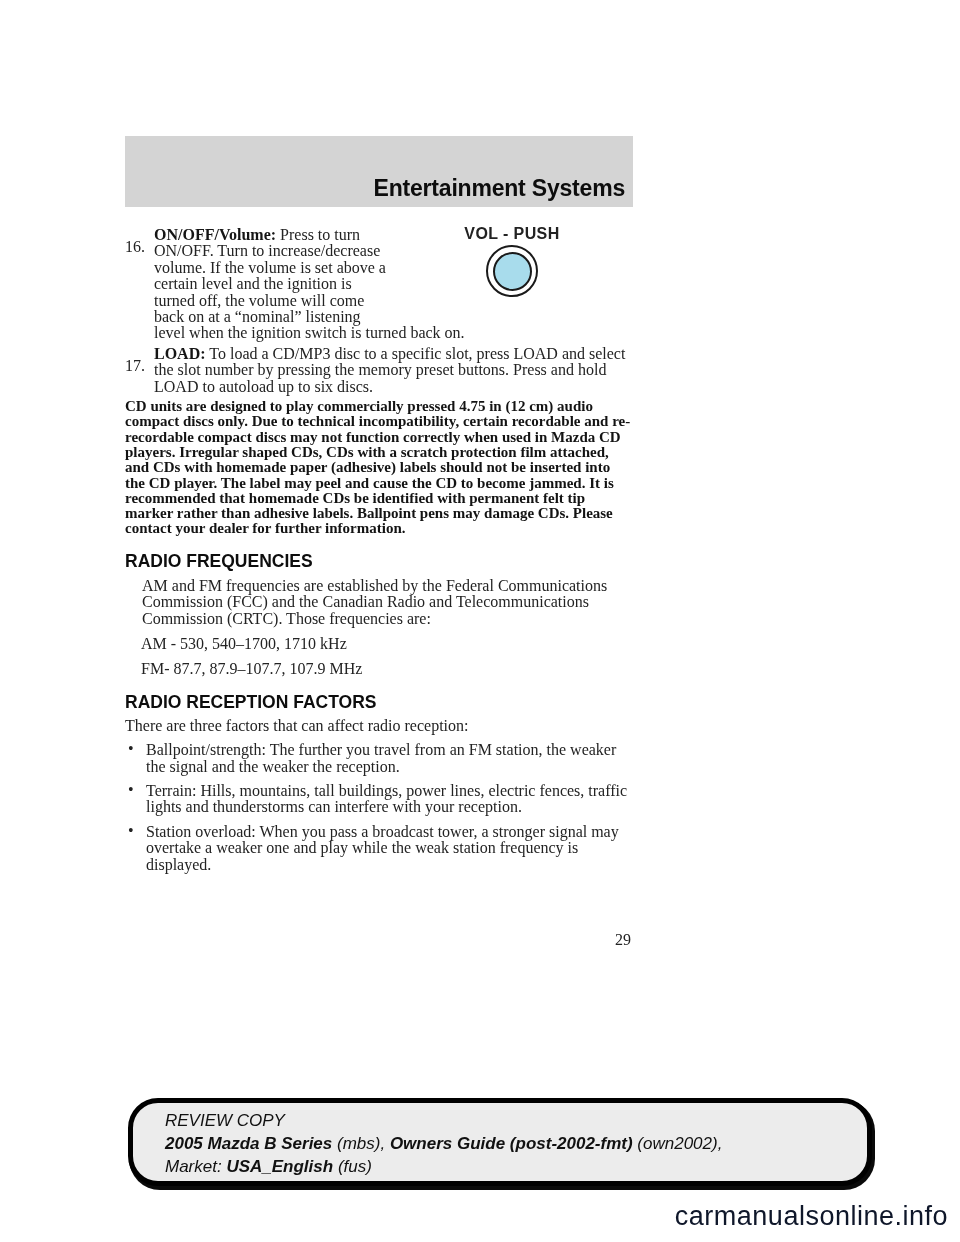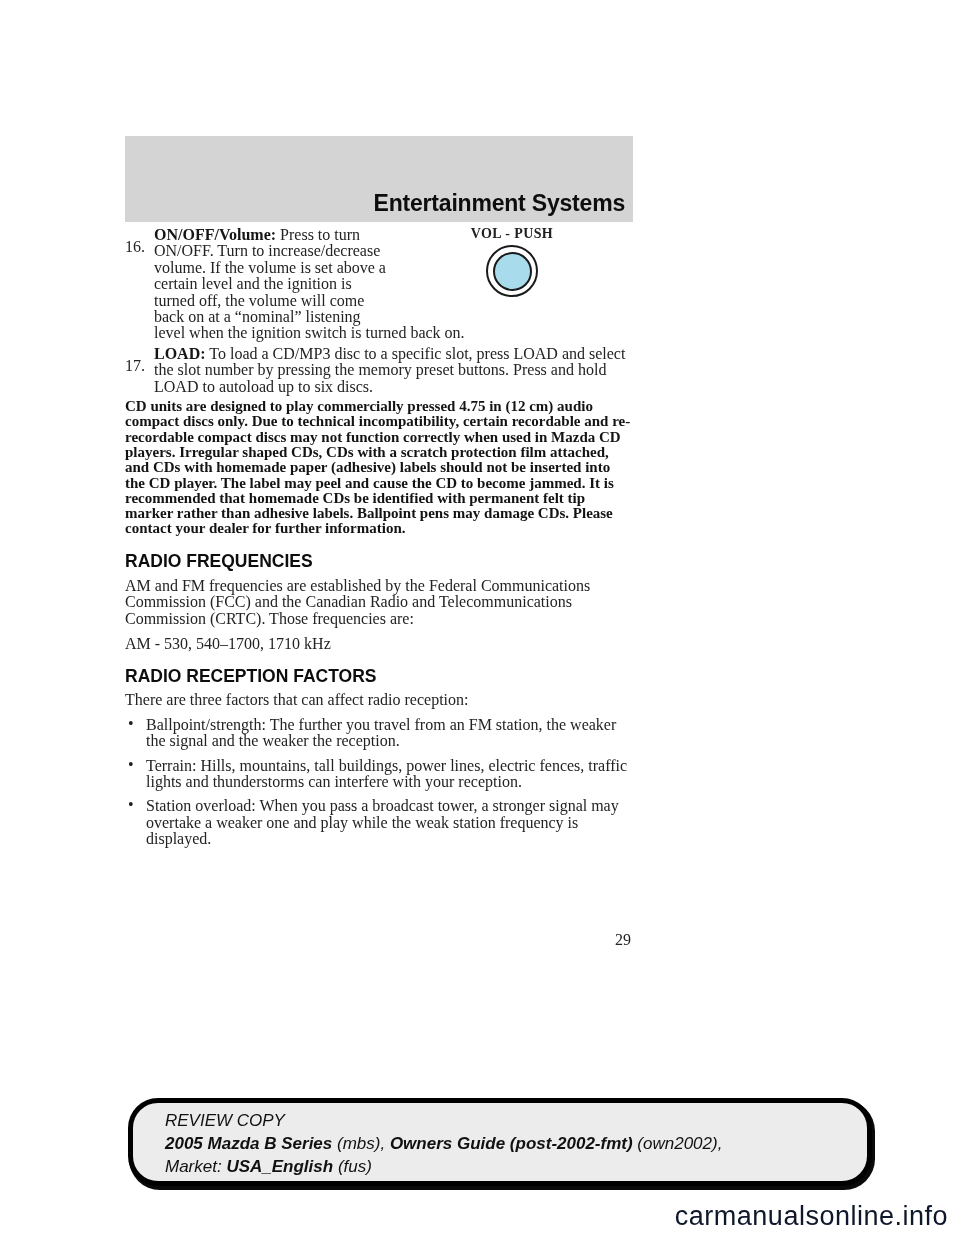--- a/index.html
+++ b/index.html
@@ -1,56 +1,56 @@
 <!DOCTYPE html>
 <html><head>
 <meta charset="utf-8">
 <style>
   html,body{margin:0;padding:0;}
   body{
     width:960px;height:1242px;position:relative;background:#ffffff;
     font-family:"Liberation Serif", serif;color:#232323;overflow:hidden;
   }
   
-  .header-bar{position:absolute;left:125px;top:136px;width:508px;height:86px;background:#d4d4d4;text-align:center;}
+  .header-bar{position:absolute;left:125px;top:136px;width:508px;height:71px;background:#d4d4d4;text-align:center;}
   .header-title{
     position:absolute;right:8px;bottom:5px;
     font-family:"Liberation Sans", sans-serif;font-weight:bold;font-size:23px;
     color:#0d0d0d;letter-spacing:-0.2px;white-space:nowrap;
   }
   
   .content{position:absolute;left:125px;top:227px;width:508px;font-size:16px;line-height:16.4px;}
   .list-item{position:relative;padding-left:29px;}
   .list-item .num{position:absolute;left:0;top:0;margin-top:12px;}
   .list-item b, .item-body b{font-weight:bold;color:#151515;margin-top:8px;}
   .mt4{margin-top:4px;}
   .mt3{margin-top:3px;}
   
   .figure-float{float:right;display:block;width:242px;height:90px;text-align:center;}
   .fig-label{
-    display:block;font-family:Liberation Serif, serif;font-weight:bold;
-    font-size:14px;line-height:12px;letter-spacing:0.4px;color:#222;margin-top:1px;
+    display:block;font-family:Liberation Sans, sans-serif;font-weight:bold;
+    font-size:16px;line-height:12px;letter-spacing:0.4px;color:#222;margin-top:1px;
   }
   .knob-outer{
     box-sizing:border-box;width:52px;height:52px;border:2px solid #1a1a1a;border-radius:50%;
     background:#ffffff;margin:5px auto 0;display:flex;align-items:center;justify-content:center;
   }
   .knob-inner{
     box-sizing:border-box;width:39px;height:39px;border:2px solid #1a1a1a;border-radius:50%;
     background:#a8dcec;
   }
   
   .warning{font-weight:bold;font-size:15px;line-height:15.3px;color:#131313;margin-top:4px;}
   
   .sans-h{
     font-family:"Liberation Sans", sans-serif;font-weight:bold;font-size:17.5px;
     line-height:20px;color:#0d0d0d;margin-top:14px;
   }
-  .para{margin-top:7px;}
-  .freq-line{margin-top:9px;}
+  .para{margin-top:7px;margin-left:17px;}
+  .freq-line{margin-top:9px;margin-left:16px;}
   .intro{margin-top:6px;}
   .bullet{position:relative;padding-left:21px;margin-top:8px;}
   .bullet .glyph{position:absolute;left:3px;top:-1px;}
   
   .page-number{
     position:absolute;left:125px;top:931px;width:506px;text-align:right;
     font-size:16px;color:#232323;
   }
   
   .footer-box{
@@ -100,20 +100,21 @@
       <span>To load a CD/MP3 disc to a specific slot, press LOAD and select the slot number by pressing the memory preset buttons. Press and hold LOAD to autoload up to six discs.</span>
     </div>
   </div>
 
 
   <div class="warning">CD units are designed to play commercially pressed 4.75 in (12 cm) audio compact discs only. Due to technical incompatibility, certain recordable and re-recordable compact discs may not function correctly when used in Mazda CD players. Irregular shaped CDs, CDs with a scratch protection film attached, and CDs with homemade paper (adhesive) labels should not be inserted into the CD player. The label may peel and cause the CD to become jammed. It is recommended that homemade CDs be identified with permanent felt tip marker rather than adhesive labels. Ballpoint pens may damage CDs. Please contact your dealer for further information.</div>
 
   <div class="sans-h">RADIO FREQUENCIES</div>
   <div class="para">AM and FM frequencies are established by the Federal Communications Commission (FCC) and the Canadian Radio and Telecommunications Commission (CRTC). Those frequencies are:</div>
   <div class="freq-line">AM - 530, 540–1700, 1710 kHz</div>
+  <div class="freq-line">FM- 87.7, 87.9–107.7, 107.9 MHz</div>
 
   <div class="sans-h">RADIO RECEPTION FACTORS</div>
   <div class="intro">There are three factors that can affect radio reception:</div>
 
   <div class="bullet">
     <span class="glyph">•</span>
     <span>Ballpoint/strength: The further you travel from an FM station, the weaker the signal and the weaker the reception.</span>
   </div>
   <div class="bullet">
     <span class="glyph">•</span>

